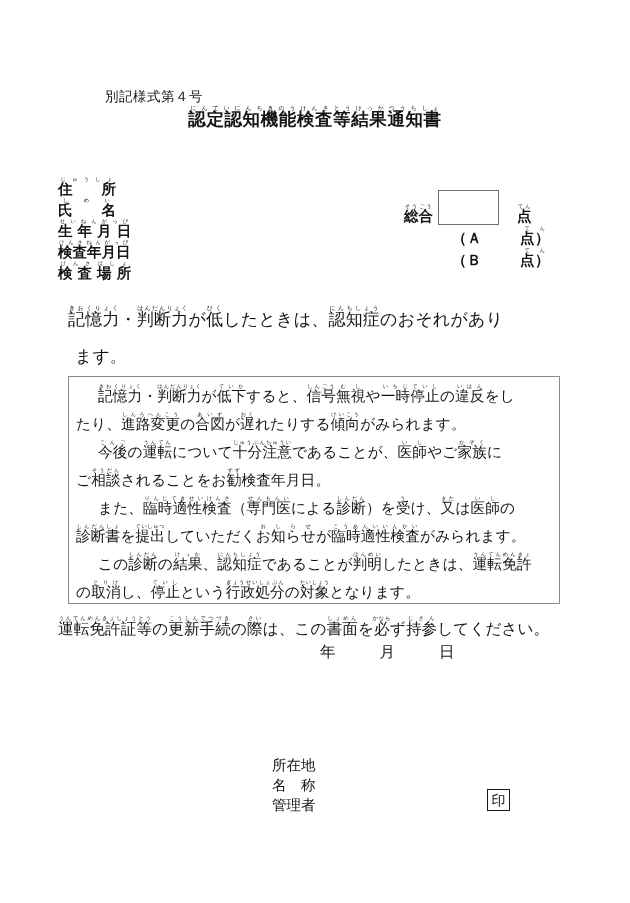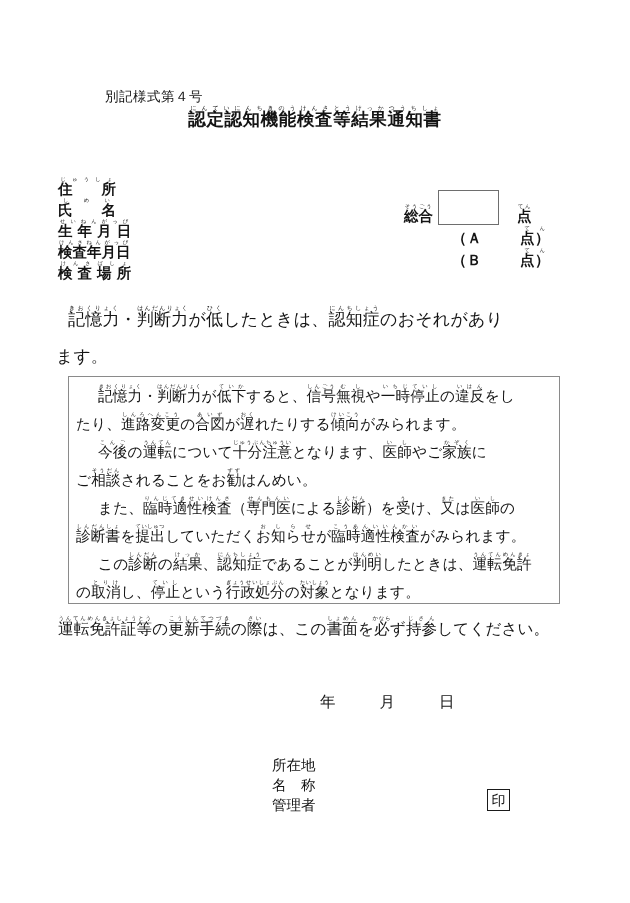--- a/index.html
+++ b/index.html
@@ -91,21 +91,21 @@
   .score-a rt, .score-b rt { font-size: 0.37em; }
 
   
   .notice1 {
     left: 68px; top: 305px;
     font-size: 17px;
     letter-spacing: 0.2px;
   }
   .notice1 rt { font-size: 0.35em; letter-spacing: 0.1em; }
   .notice2 {
-    left: 56px; top: 345px;
+    left: 75px; top: 345px;
     font-size: 17px;
   }
 
   
   .infobox {
     left: 68px; top: 376px;
     width: 490px; height: 226px;
     border: 1px solid #8a8a8a;
     background: #ffffff;
   }
@@ -123,21 +123,21 @@
   
   .carryline {
     left: 58px; top: 615px;
     font-size: 15.6px;
     letter-spacing: 0.1px;
   }
   .carryline rt { font-size: 0.35em; letter-spacing: 0.12em; }
 
   
   .dateline {
-    left: 320px; top: 692px;
+    left: 320px; top: 642px;
     font-size: 15.5px;
   }
   .dateline .g { display: inline-block; width: 44px; }
 
   
   .issuer {
     left: 272px; top: 755px;
     font-size: 14.5px;
     line-height: 20px;
     text-align: center;
@@ -203,22 +203,22 @@
 
   <div class="abs notice1">
     <ruby><span>記憶力</span><rt>きおくりょく</rt></ruby><span>・</span><ruby><span>判断力</span><rt>はんだんりょく</rt></ruby><span>が</span><ruby><span>低</span><rt>ひく</rt></ruby><span>したときは、</span><ruby><span>認知症</span><rt>にんちしょう</rt></ruby><span>のおそれがあり</span>
   </div>
   <div class="abs notice2">ます。</div>
 
   <div class="abs infobox"></div>
   <div class="abs boxtext" id="box-text">
       <div class="ln"><span class="indent"></span><ruby><span>記憶力</span><rt>きおくりょく</rt></ruby><span>・</span><ruby><span>判断力</span><rt>はんだんりょく</rt></ruby><span>が</span><ruby><span>低下</span><rt>ていか</rt></ruby><span>すると、</span><ruby><span>信号</span><rt>しんごう</rt></ruby><ruby><span>無視</span><rt>むし</rt></ruby><span>や</span><ruby><span>一時停止</span><rt>いちじていし</rt></ruby><span>の</span><ruby><span>違反</span><rt>いはん</rt></ruby><span>をし</span></div>
       <div class="ln"><span>たり、</span><ruby><span>進路変更</span><rt>しんろへんこう</rt></ruby><span>の</span><ruby><span>合図</span><rt>あいず</rt></ruby><span>が</span><ruby><span>遅</span><rt>おく</rt></ruby><span>れたりする</span><ruby><span>傾向</span><rt>けいこう</rt></ruby><span>がみられます。</span></div>
-      <div class="ln"><span class="indent"></span><ruby><span>今後</span><rt>こんご</rt></ruby><span>の</span><ruby><span>運転</span><rt>うんてん</rt></ruby><span>について</span><ruby><span>十分注意</span><rt>じゅうぶんちゅうい</rt></ruby><span>となります、</span><ruby><span>医師</span><rt>いし</rt></ruby><span>やご</span><ruby><span>家族</span><rt>かぞく</rt></ruby><span>に</span></div>
-      <div class="ln"><span>ご</span><ruby><span>相談</span><rt>そうだん</rt></ruby><span>されることをお</span><ruby><span>勧</span><rt>すす</rt></ruby><span>はんめい。</span></div>
+      <div class="ln"><span class="indent"></span><ruby><span>今後</span><rt>こんご</rt></ruby><span>の</span><ruby><span>運転</span><rt>うんてん</rt></ruby><span>について</span><ruby><span>十分注意</span><rt>じゅうぶんちゅうい</rt></ruby><span>であることが、</span><ruby><span>医師</span><rt>いし</rt></ruby><span>やご</span><ruby><span>家族</span><rt>かぞく</rt></ruby><span>に</span></div>
+      <div class="ln"><span>ご</span><ruby><span>相談</span><rt>そうだん</rt></ruby><span>されることをお</span><ruby><span>勧</span><rt>すす</rt></ruby><span>検査年月日。</span></div>
       <div class="ln"><span class="indent"></span><span>また、</span><ruby><span>臨時適性検査</span><rt>りんじてきせいけんさ</rt></ruby><span>（</span><ruby><span>専門医</span><rt>せんもんい</rt></ruby><span>による</span><ruby><span>診断</span><rt>しんだん</rt></ruby><span>）を</span><ruby><span>受</span><rt>う</rt></ruby><span>け、</span><ruby><span>又</span><rt>また</rt></ruby><span>は</span><ruby><span>医師</span><rt>いし</rt></ruby><span>の</span></div>
       <div class="ln"><ruby><span>診断書</span><rt>しんだんしょ</rt></ruby><span>を</span><ruby><span>提出</span><rt>ていしゅつ</rt></ruby><span>していただく</span><ruby><span>お知らせ</span><rt>おしらせ</rt></ruby><span>が</span><ruby><span>臨時適性検査</span><rt>こうあんいいんかい</rt></ruby><span>がみられます。</span></div>
       <div class="ln"><span class="indent"></span><span>この</span><ruby><span>診断</span><rt>しんだん</rt></ruby><span>の</span><ruby><span>結果</span><rt>けっか</rt></ruby><span>、</span><ruby><span>認知症</span><rt>にんちしょう</rt></ruby><span>であることが</span><ruby><span>判明</span><rt>はんめい</rt></ruby><span>したときは、</span><ruby><span>運転免許</span><rt>うんてんめんきょ</rt></ruby></div>
       <div class="ln"><span>の</span><ruby><span>取消</span><rt>とりけ</rt></ruby><span>し、</span><ruby><span>停止</span><rt>ていし</rt></ruby><span>という</span><ruby><span>行政処分</span><rt>ぎょうせいしょぶん</rt></ruby><span>の</span><ruby><span>対象</span><rt>たいしょう</rt></ruby><span>となります。</span></div>
     </div>
 
   <div class="abs carryline" id="carry-line"><ruby><span>運転免許証等</span><rt>うんてんめんきょしょうとう</rt></ruby><span>の</span><ruby><span>更新手続</span><rt>こうしんてつづき</rt></ruby><span>の</span><ruby><span>際</span><rt>さい</rt></ruby><span>は、この</span><ruby><span>書面</span><rt>しょめん</rt></ruby><span>を</span><ruby><span>必</span><rt>かなら</rt></ruby><span>ず</span><ruby><span>持参</span><rt>じさん</rt></ruby><span>してください。</span></div>
 
   <div class="abs dateline">
     <span>年</span><span class="g"></span><span>月</span><span class="g"></span><span>日</span>

